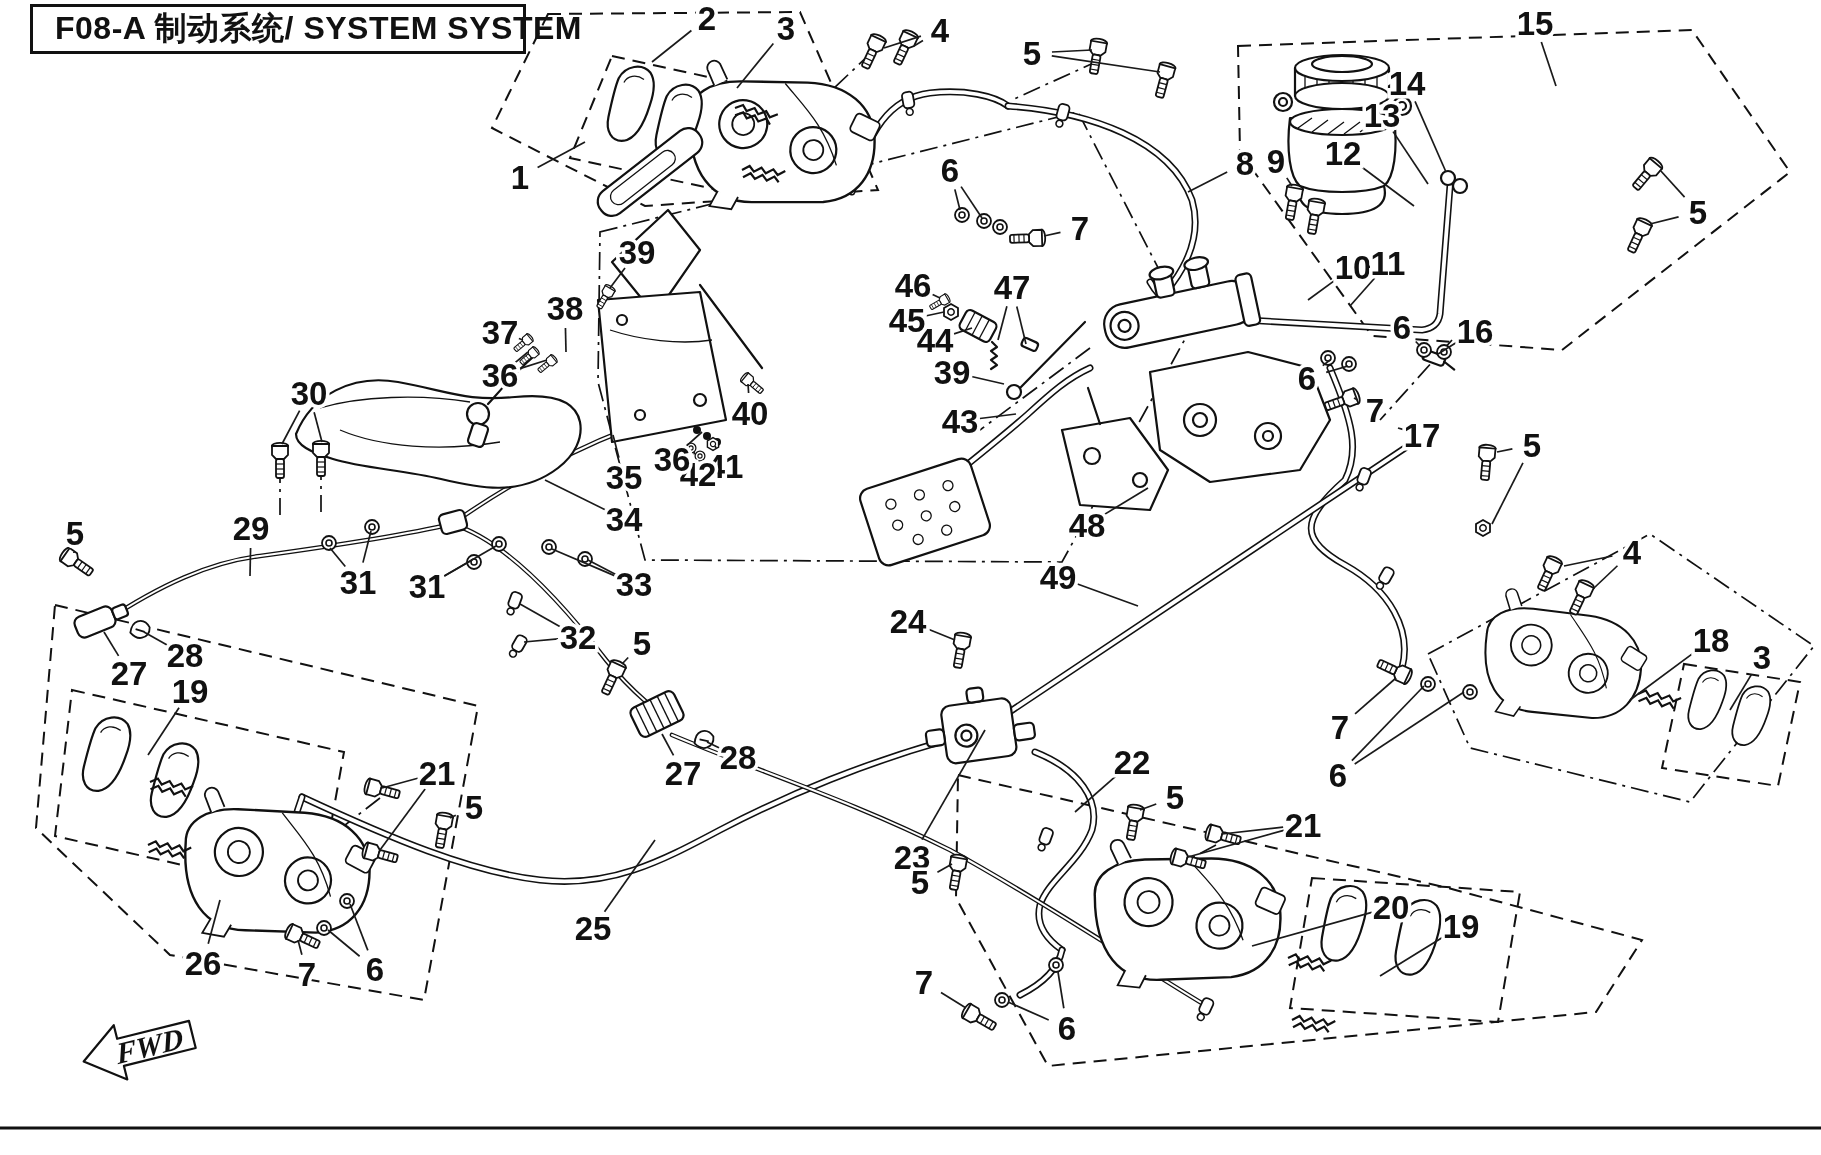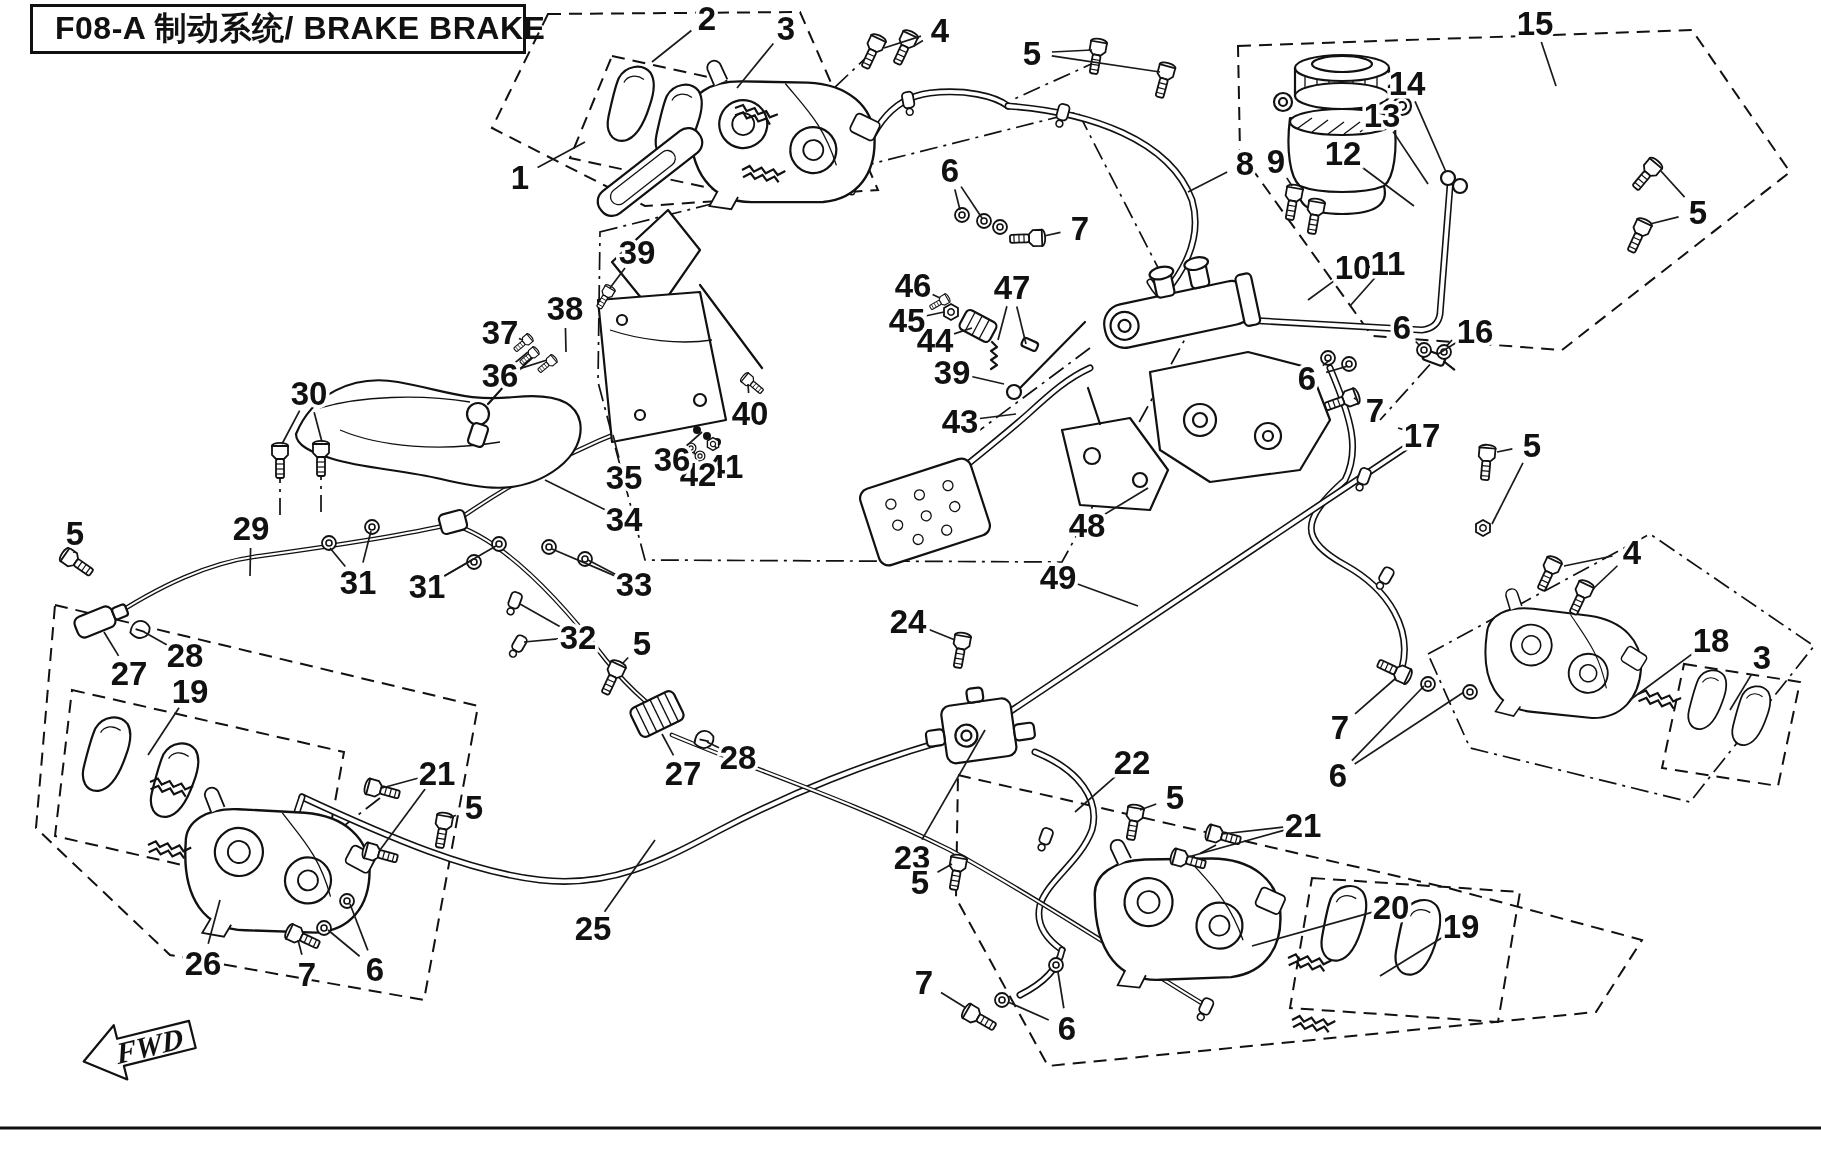--- a/index.html
+++ b/index.html
@@ -539,15 +539,15 @@
 
     <g transform="translate(138,1048) rotate(-14)">
       <path class="sk" d="M-56,0 L-18,-28 L-18,-14 L56,-14 L56,14 L-18,14 L-18,28 Z"></path>
       <text class="fwd-text" x="12" y="1" transform="skewX(-8)">FWD</text>
     </g>
 
     <line class="rule" x1="0" y1="1128" x2="1821" y2="1128"></line>
   </svg>
 
   <div class="title-box">
-    <div class="title-text">F08-A 制动系统/ BRAKE BRAKE</div>
+    <div class="title-text">F08-A 制动系统/ SYSTEM SYSTEM</div>
   </div>
 </div>
 
 </body></html>

